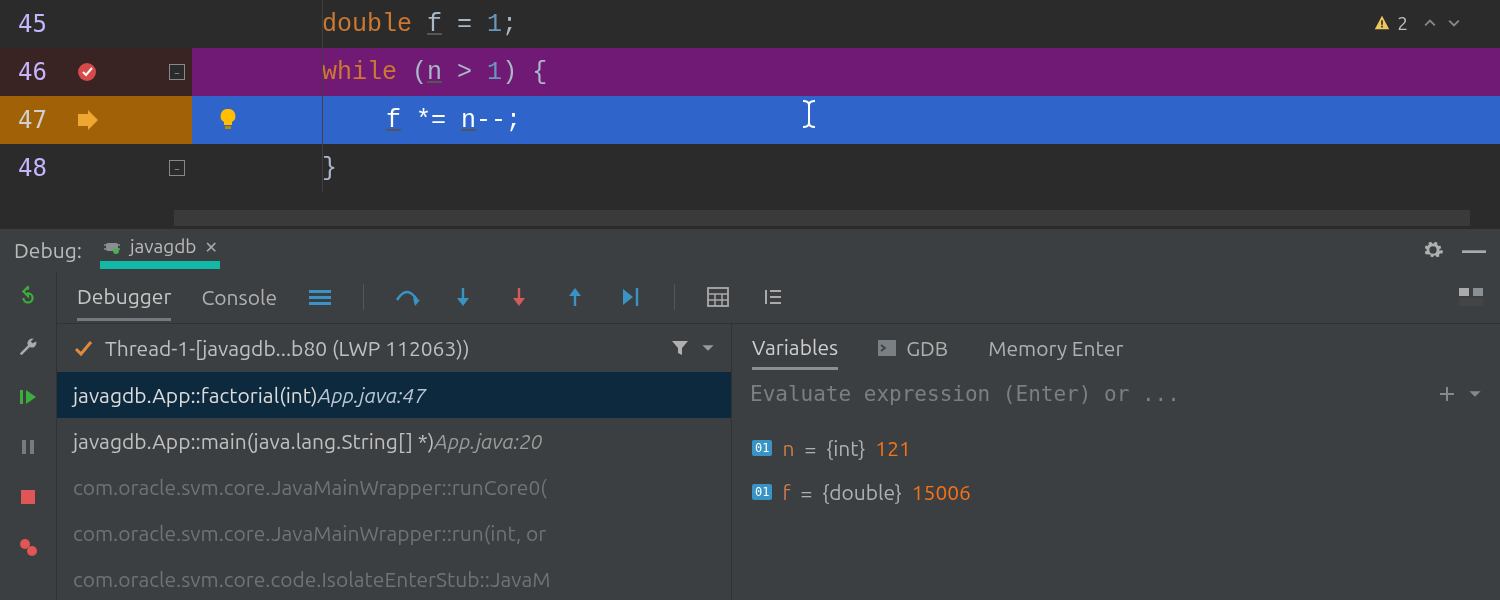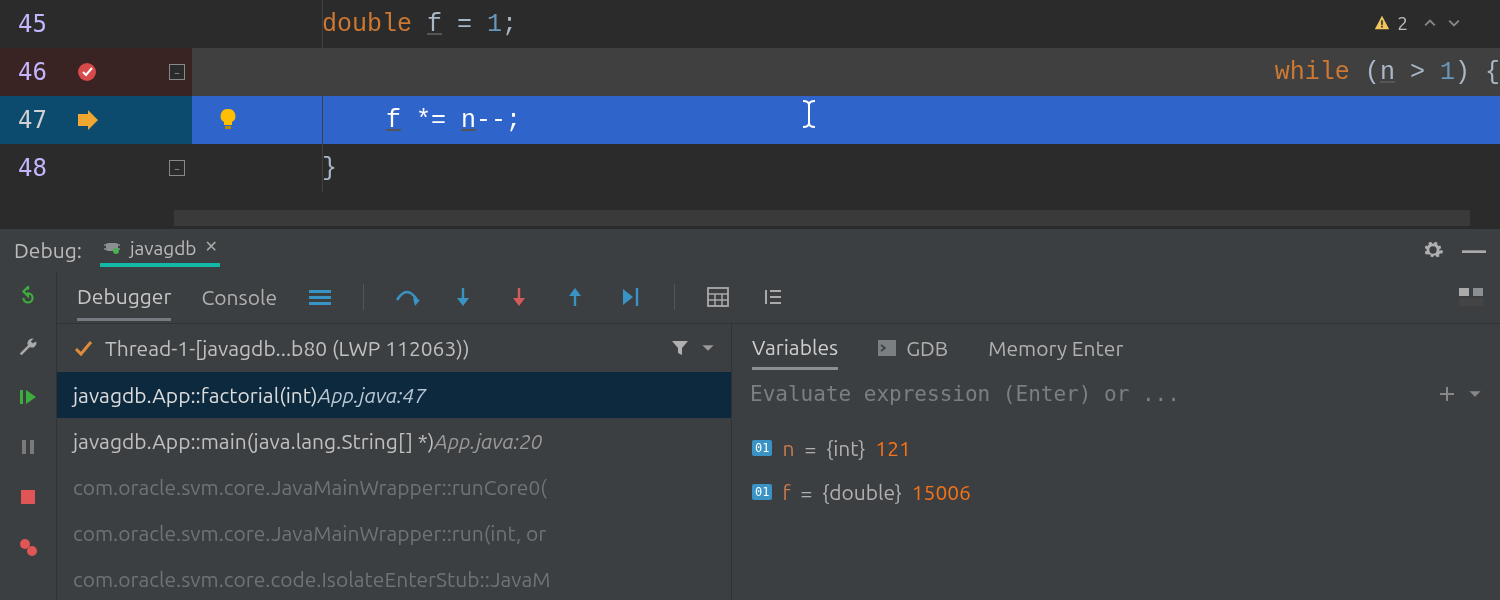--- a/index.html
+++ b/index.html
@@ -79,22 +79,21 @@
   display: flex;
   align-items: center;
   position: relative;
   padding-left: 130px;
   font-size: 25px;
 }
 .code-row.active {
   background: #2f65ca;
 }
 .code-row.bp {
-  background: #404040;
-  justify-content: flex-end;
+  background: #701a75;
 }
 .indent-guide {
   position: absolute;
   top:0; bottom:0;
   width: 1px;
   background: #404040;
 }
 .tok-kw { color: #cc7832; }
 .tok-id { color: #a9b7c6; }
 .tok-num { color: #6897bb; }
@@ -154,23 +153,23 @@
 }
 .debug-header {
   height: 42px;
   display: flex;
   align-items: center;
   padding: 0 14px;
   gap: 18px;
 }
 .debug-title { color: #bbbbbb; font-size: 21px; }
 .debug-tab {
-  display: flex; align-items: flex-start; gap: 8px;
+  display: flex; align-items: flex-end; gap: 8px;
   padding: 4px 2px;
-  border-bottom: 4px solid #14b8a6;
+  border-bottom: 8px solid #14b8a6;
 }
 .close-x { color: #aaa; cursor: pointer; font-size: 16px; }
 .spacer { flex: 1; }
 .gear { color: #aaa; cursor: pointer; font-size: 22px; }
 .minimize { color: #aaa; cursor: pointer; font-size: 24px; font-weight: bold; }
 
 .debug-body {
   flex: 1;
   display: flex;
 }
@@ -348,21 +347,21 @@
               <circle cx="11" cy="11" r="9" fill="#d64a4a"></circle>
               <path d="M7 11 L10 14 L16 7" stroke="#fff" stroke-width="2" fill="none"></path>
             </svg>
           </span>
         </div>
         <div class="fold-col">
           <div class="fold-line"></div>
           <div class="fold-handle">−</div>
         </div>
       </div>
-      <div class="gutter-row" style="background: #0c4a6e;">
+      <div class="gutter-row" style="background: #a16207;">
         <div class="line-no" style="color: rgb(208, 208, 208);">47</div>
         <div class="gutter-icons">
           <span>
             <svg width="24" height="20" viewBox="0 0 24 20">
               <path d="M2 4 H12 V0 L22 10 L12 20 V16 H2 Z" fill="#f0a732"></path>
             </svg>
           </span>
         </div>
         <div class="fold-col">
           <div class="fold-line"></div>

